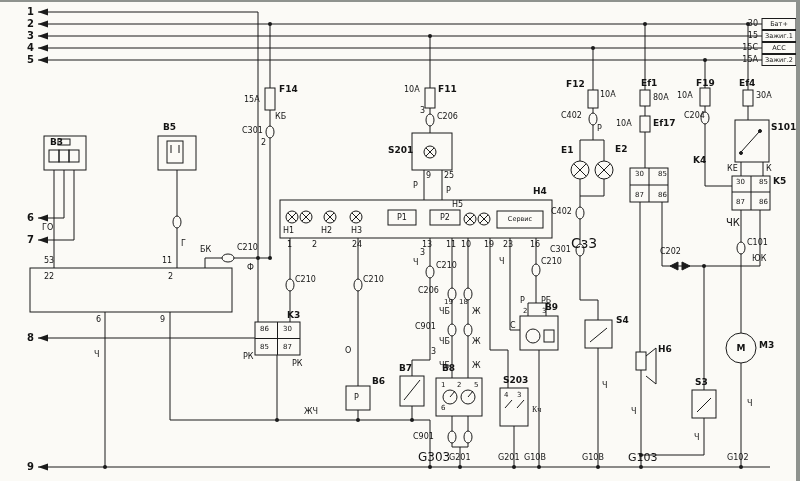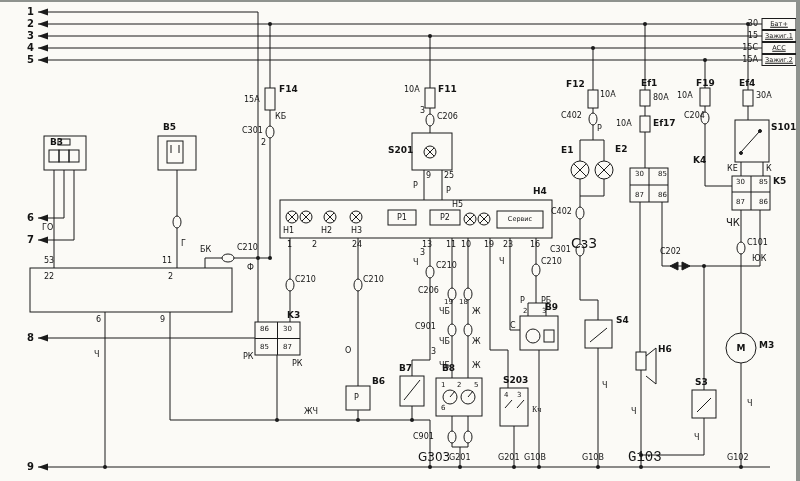--- a/index.html
+++ b/index.html
@@ -7,21 +7,21 @@
   #page{position:relative;width:800px;height:481px;overflow:hidden;background:#fbfaf6;}
   #page svg{position:absolute;left:0;top:0;}
   #labels-layer{position:absolute;left:0;top:0;width:800px;height:481px;pointer-events:none;}
   .lbl{position:absolute;transform:translateY(-55%);font-size:9px;line-height:1;color:#141414;white-space:nowrap;}
   .lbl.mid{transform:translate(-50%,-55%);}
   .lpin{position:absolute;left:18px;width:16px;text-align:right;transform:translateY(-50%);
         font-size:10px;font-weight:bold;color:#141414;line-height:1;}
   .rpin{position:absolute;left:732px;width:26px;text-align:right;transform:translateY(-50%);
         font-size:8px;color:#141414;line-height:1;}
   .rbox{position:absolute;left:762px;width:34px;text-align:center;transform:translateY(-50%);
-        font-size:6.5px;color:#141414;line-height:1;text-decoration:underline;}
+        font-size:6.5px;color:#141414;line-height:1;}
   .edge{position:absolute;}
 </style>
 </head>
 <body>
 
 <div id="page" style="background: rgb(251, 250, 246);">
 
   <svg width="800" height="481" viewBox="0 0 800 481">
     <defs>
       <g id="lampx" stroke="#1b1b1b" fill="#fbfaf6">
@@ -410,21 +410,21 @@
       <span class="lbl" style="left: 752px; top: 259px; font-size: 8px;">ЮК</span>
       <span class="lbl" style="left: 759px; top: 346px; font-weight: bold;">M3</span>
       <span class="lbl mid" style="left: 741px; top: 349px; font-weight: bold;">М</span>
       <span class="lbl" style="left: 747px; top: 404px; font-size: 8px;">Ч</span>
       <span class="lbl" style="left: 413px; top: 437px; font-size: 8px;">C901</span>
       <span class="lbl" style="left: 418px; top: 458px; font-size: 12px;">G303</span>
       <span class="lbl" style="left: 449px; top: 458px; font-size: 8px;">G201</span>
       <span class="lbl" style="left: 498px; top: 458px; font-size: 8px;">G201</span>
       <span class="lbl" style="left: 524px; top: 458px; font-size: 8px;">G10B</span>
       <span class="lbl" style="left: 582px; top: 458px; font-size: 8px;">G10B</span>
-      <span class="lbl" style="left: 628px; top: 458px; font-size: 14px; font-family: Liberation Mono, monospace;">G103</span>
+      <span class="lbl" style="left: 628px; top: 458px; font-size: 11px;">G103</span>
       <span class="lbl" style="left: 727px; top: 458px; font-size: 8px;">G102</span>
       <span class="lpin" style="top: 12px;">1</span>
       <span class="lpin" style="top: 24px;">2</span>
       <span class="lpin" style="top: 36px;">3</span>
       <span class="lpin" style="top: 48px;">4</span>
       <span class="lpin" style="top: 60px;">5</span>
       <span class="lpin" style="top: 218px;">6</span>
       <span class="lpin" style="top: 240px;">7</span>
       <span class="lpin" style="top: 338px;">8</span>
       <span class="lpin" style="top: 467px;">9</span>

